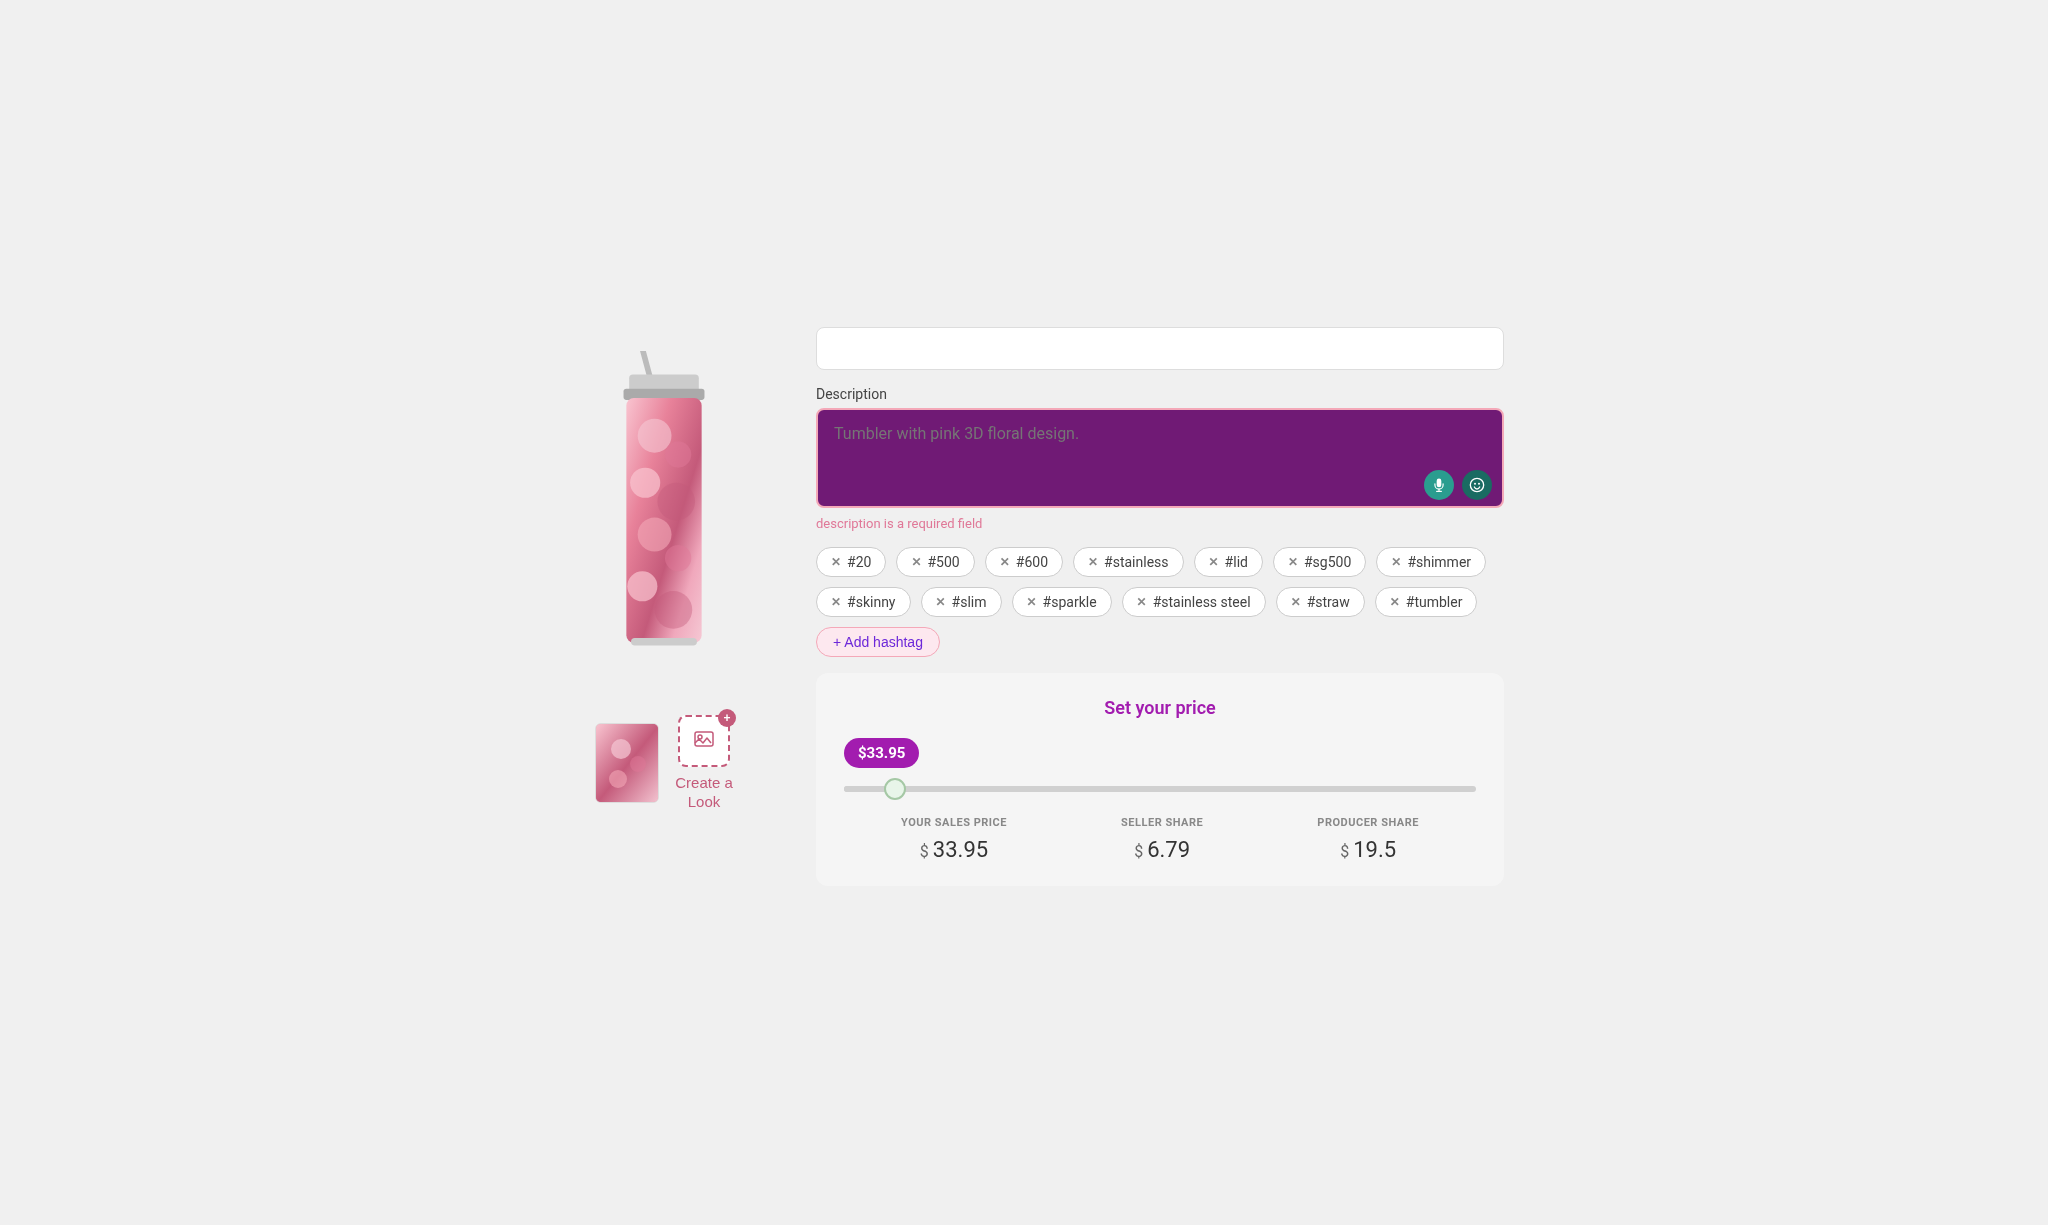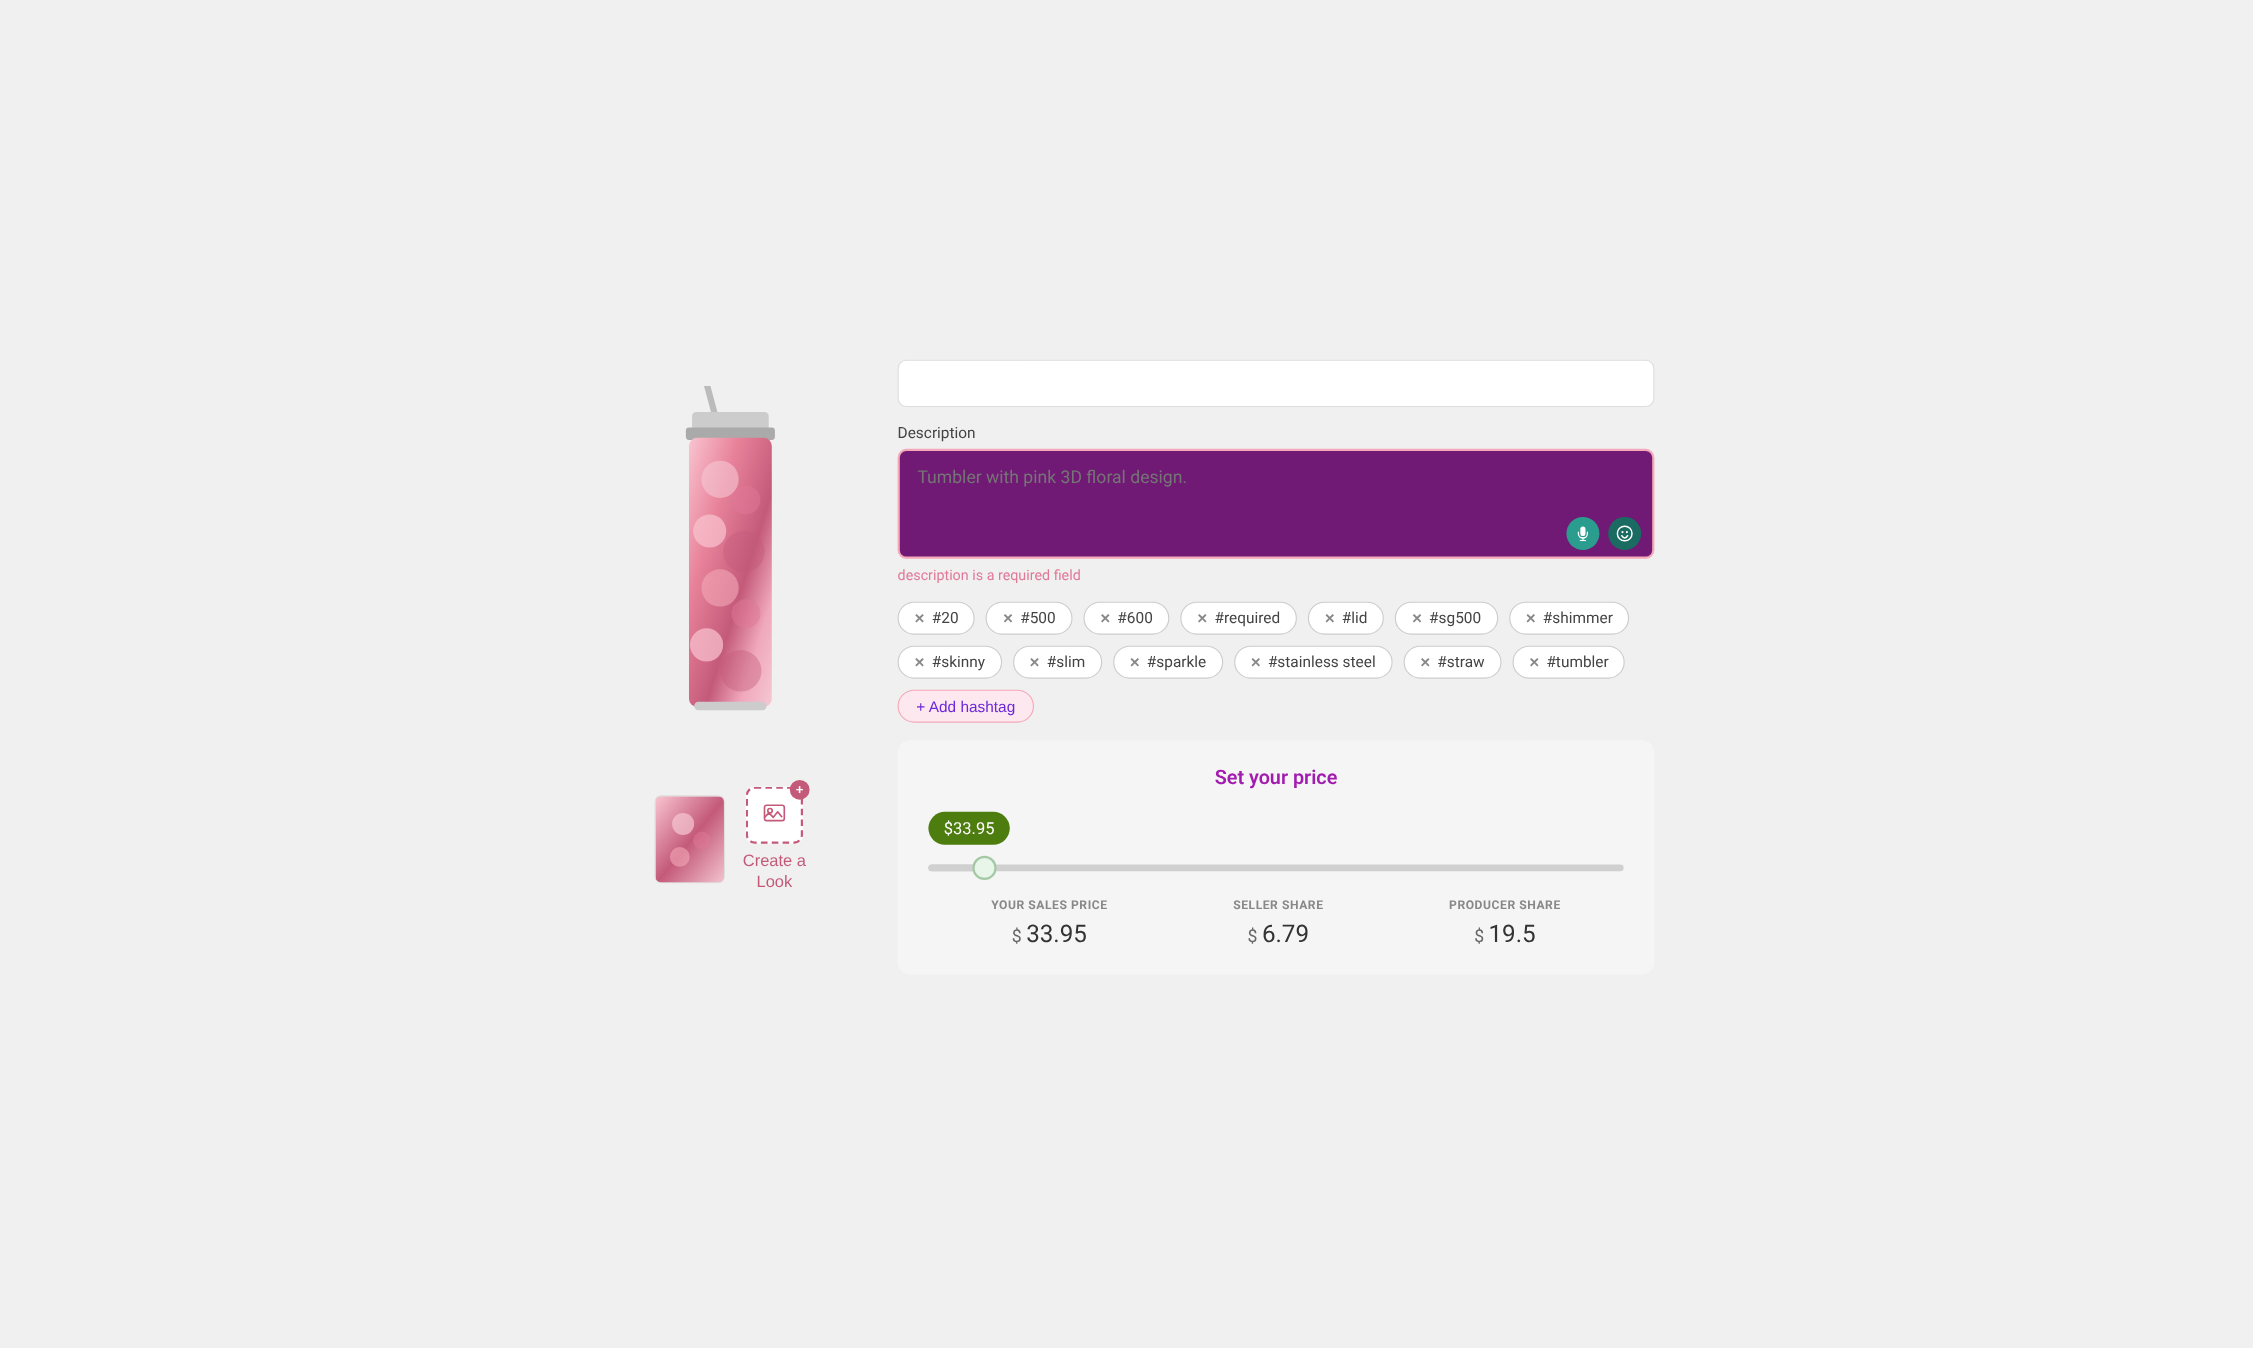--- a/index.html
+++ b/index.html
@@ -236,26 +236,26 @@
       color: #a21caf;
       margin-bottom: 20px;
     }
 
     .price-slider-container {
       position: relative;
       margin-bottom: 24px;
     }
 
     .price-badge {
-      background: #4d7c0f;
+      background: #a21caf;
       color: white;
       padding: 6px 14px;
       border-radius: 20px;
       font-size: 15px;
-      font-weight: 400;
+      font-weight: 700;
       display: inline-block;
       margin-bottom: 10px;
     }
 
     .slider-track {
       width: 100%;
       height: 6px;
       background: #d0d0d0;
       border-radius: 3px;
       position: relative;
@@ -431,21 +431,21 @@
         <div class="hashtag-pill">
           <span class="x-btn">✕</span>
           <span>#500</span>
         </div>
         <div class="hashtag-pill">
           <span class="x-btn">✕</span>
           <span>#600</span>
         </div>
         <div class="hashtag-pill">
           <span class="x-btn">✕</span>
-          <span>#required</span>
+          <span>#stainless</span>
         </div>
         <div class="hashtag-pill">
           <span class="x-btn">✕</span>
           <span>#lid</span>
         </div>
         <div class="hashtag-pill">
           <span class="x-btn">✕</span>
           <span>#sg500</span>
         </div>
         <div class="hashtag-pill">

